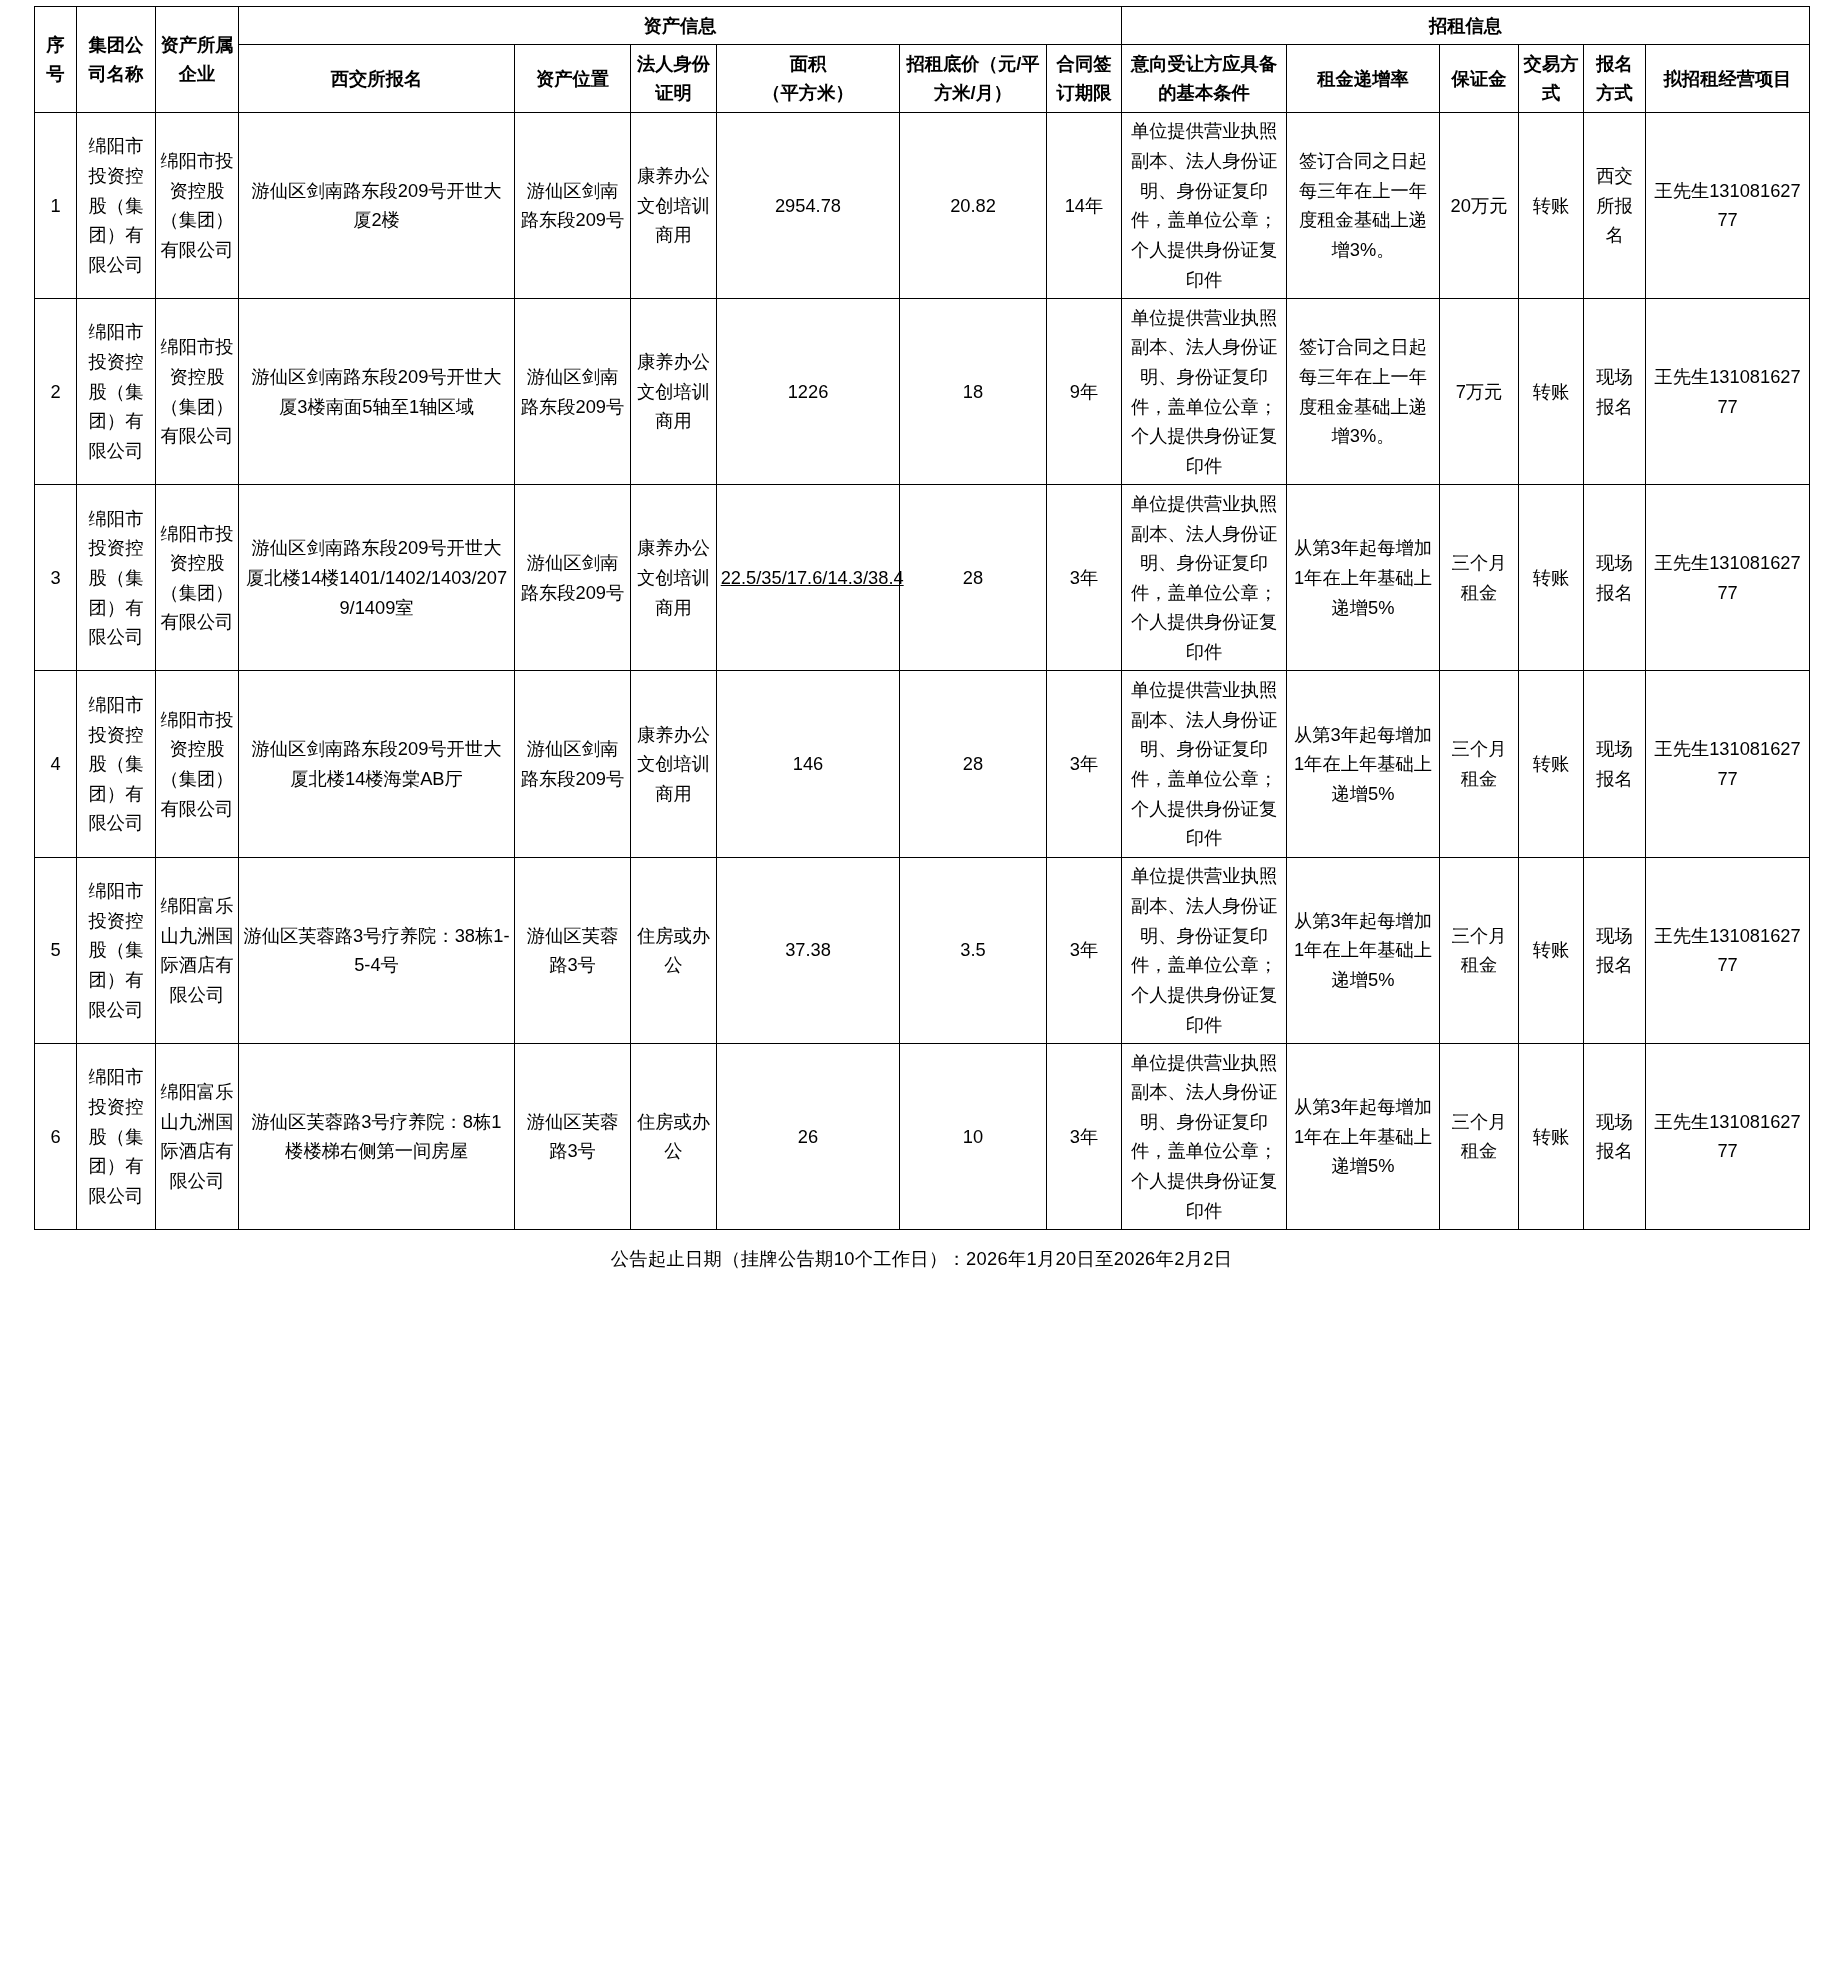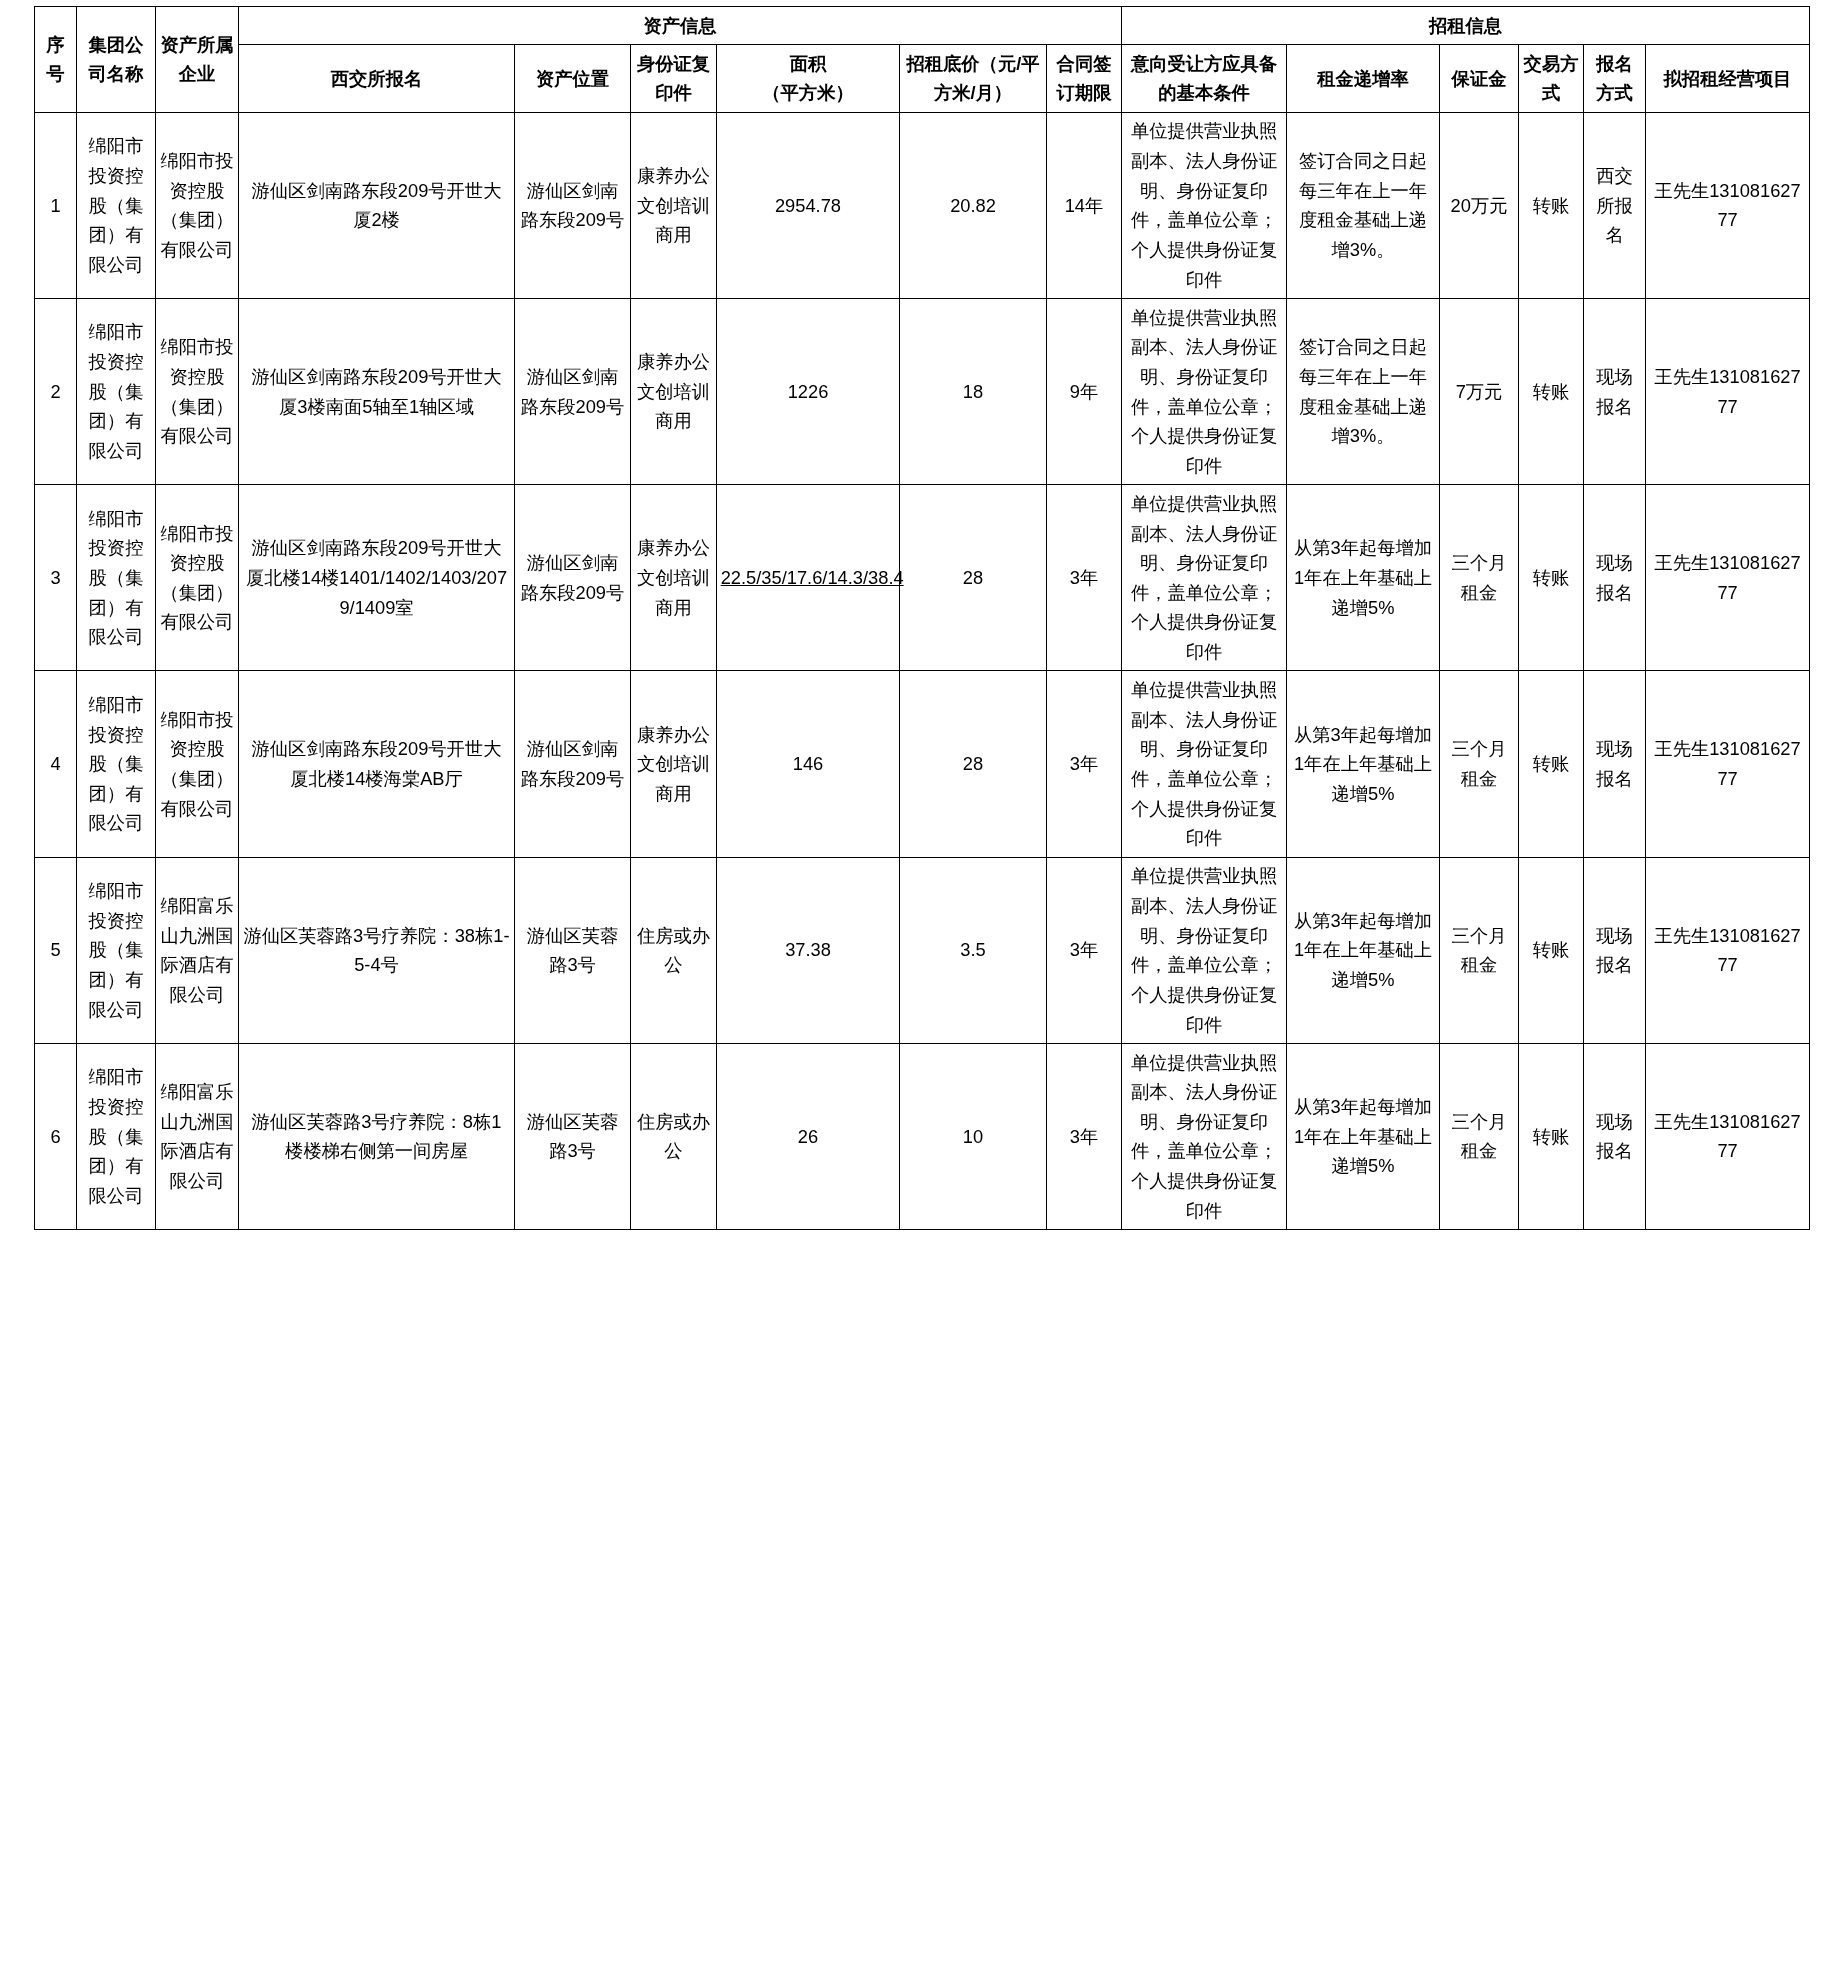--- a/index.html
+++ b/index.html
@@ -91,21 +91,21 @@
       <tr>
         <th rowspan="2">序号</th>
         <th rowspan="2">集团公司名称</th>
         <th rowspan="2">资产所属企业</th>
         <th colspan="6" class="grouphead">资产信息</th>
         <th colspan="6" class="grouphead">招租信息</th>
       </tr>
       <tr>
         <th>西交所报名</th>
         <th>资产位置</th>
-        <th>身份证复印件</th>
+        <th>法人身份证明</th>
         <th class="cell-multiline">面积
 （平方米）</th>
         <th>招租底价（元/平方米/月）</th>
         <th>合同签订期限</th>
         <th>意向受让方应具备的基本条件</th>
         <th>租金递增率</th>
         <th>保证金</th>
         <th>交易方式</th>
         <th>报名方式</th>
         <th>拟招租经营项目</th>
@@ -210,14 +210,15 @@
         <td>单位提供营业执照副本、法人身份证明、身份证复印件，盖单位公章；个人提供身份证复印件</td>
         <td>从第3年起每增加1年在上年基础上递增5%</td>
         <td>三个月租金</td>
         <td>转账</td>
         <td>现场报名</td>
         <td>王先生13108162777</td>
       </tr>
     </tbody>
   </table>
 
+  <div class="footnote">公告起止日期（挂牌公告期10个工作日）：2026年1月20日至2026年2月2日</div>
 </div>
 
 
 </body></html>

